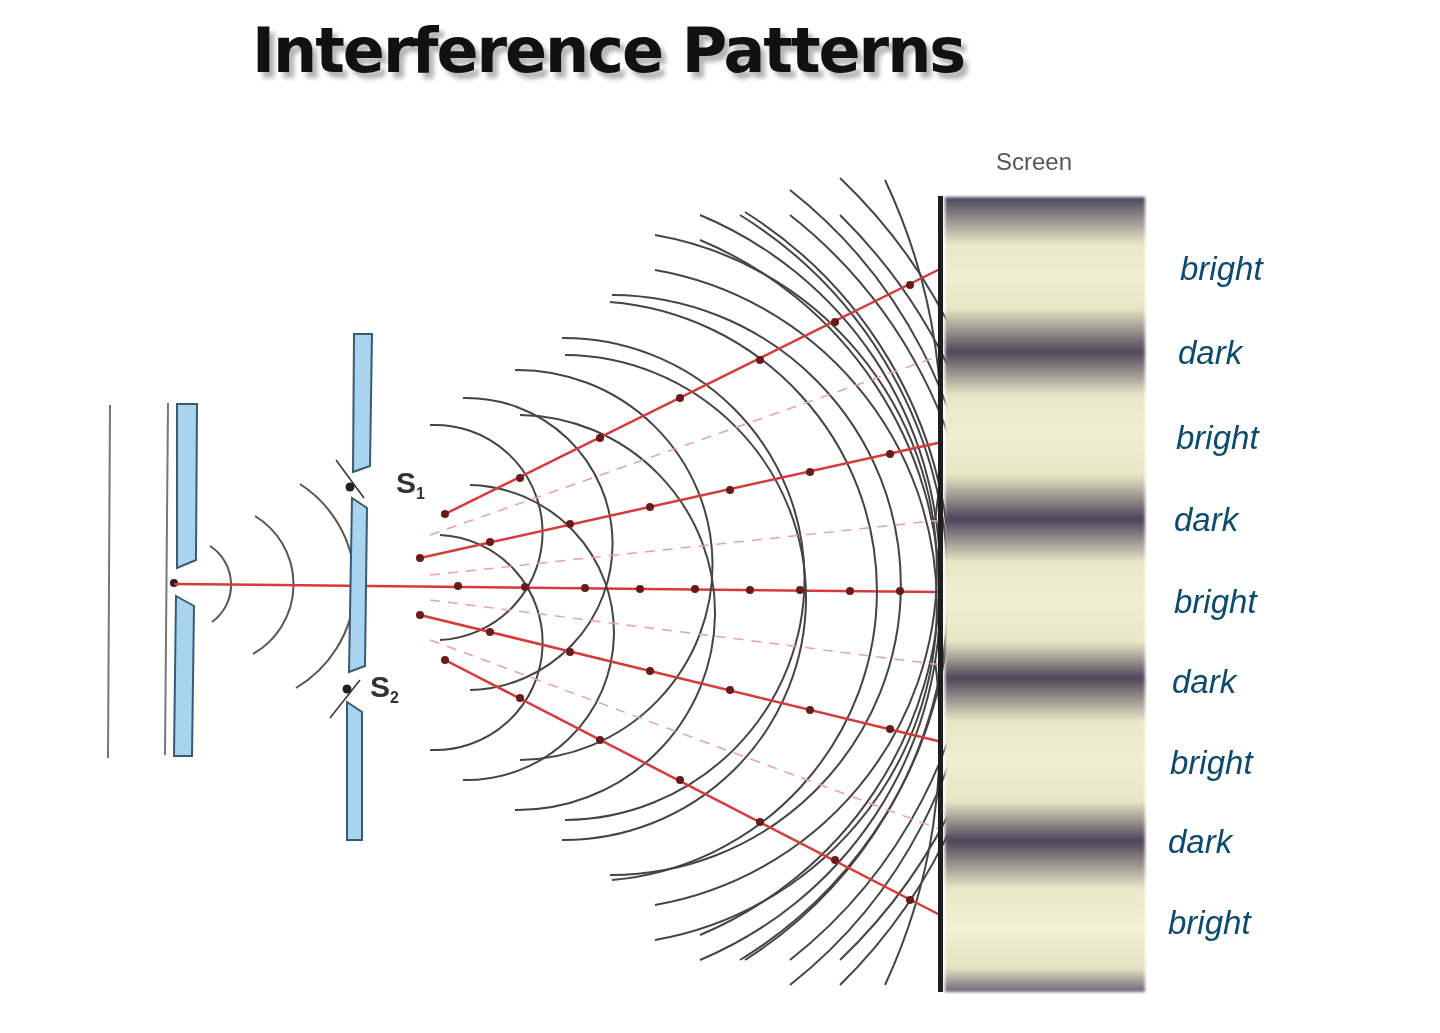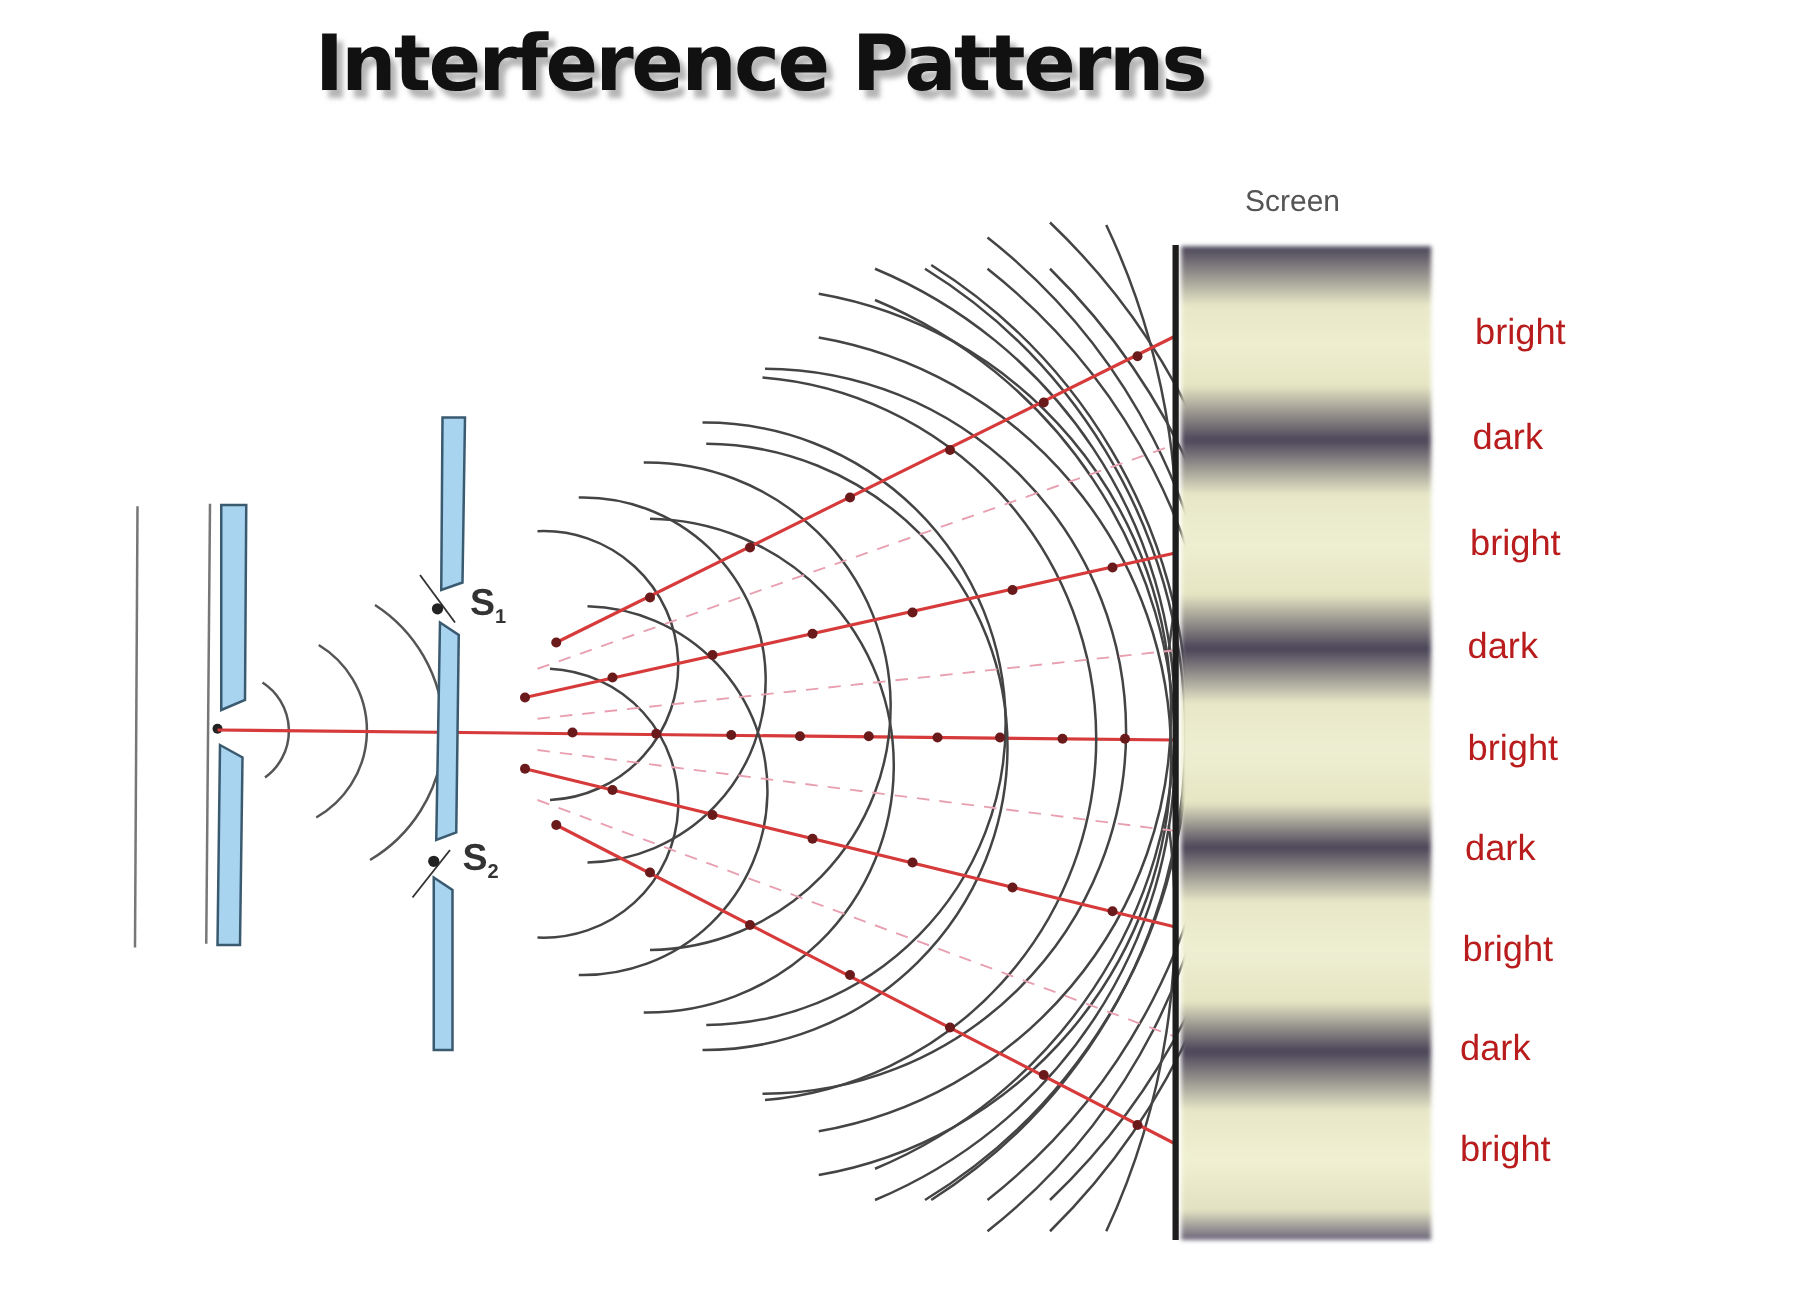--- a/index.html
+++ b/index.html
@@ -9,21 +9,21 @@
     font-family: "DejaVu Sans", sans-serif; font-weight: bold;
     font-size: 62px; letter-spacing: -2px; color: #111;
     text-shadow: 5px 6px 4px rgba(120,120,120,0.55);
     white-space: nowrap;
   }
   .screen-label {
     position: absolute; left: 996px; top: 148px;
     font-size: 24px; color: #555; white-space: nowrap;
   }
   .fringe-label {
-    position: absolute; font-size: 29px; color: #b91c1c; white-space: nowrap;
+    position: absolute; font-size: 33px; color: #0c4a6e; white-space: nowrap; font-style: italic;
   }
   .slit-label {
     position: absolute; font-size: 30px; font-weight: bold; color: #333;
   }
   .slit-label sub { font-size: 16px; vertical-align: -6px; }
   svg.diagram { position: absolute; left: 0; top: 0; }
   .screen-box {
     position: absolute; left: 945px; top: 197px; width: 200px; height: 795px;
     background: linear-gradient(to bottom,
       #4a4458 0%, #e8e8c8 6%, #eeeed0 10%, #e6e6c4 14%,
@@ -141,21 +141,21 @@
     <circle cx="445" cy="660" r="4"></circle>
       <circle cx="520" cy="698" r="4"></circle>
       <circle cx="600" cy="740" r="4"></circle>
       <circle cx="680" cy="780" r="4"></circle>
       <circle cx="760" cy="822" r="4"></circle>
       <circle cx="835" cy="860" r="4"></circle>
       <circle cx="910" cy="900" r="4"></circle>
   </g>
 </svg>
 
-<div class="slit-label" style="left:376px; top:466px;"><span>S</span><sub>1</sub></div>
+<div class="slit-label" style="left:396px; top:466px;"><span>S</span><sub>1</sub></div>
 <div class="slit-label" style="left:370px; top:670px;text-align:right;"><span>S</span><sub>2</sub></div>
 
 <div class="screen-label">Screen</div>
 <div class="screen-box"></div>
 <div class="screen-edge"></div>
 
 <div class="fringe-label" style="left:1180px; top:250px;">bright</div>
 <div class="fringe-label" style="left:1178px; top:334px;">dark</div>
 <div class="fringe-label" style="left:1176px; top:419px;">bright</div>
 <div class="fringe-label" style="left:1174px; top:501px;">dark</div>

